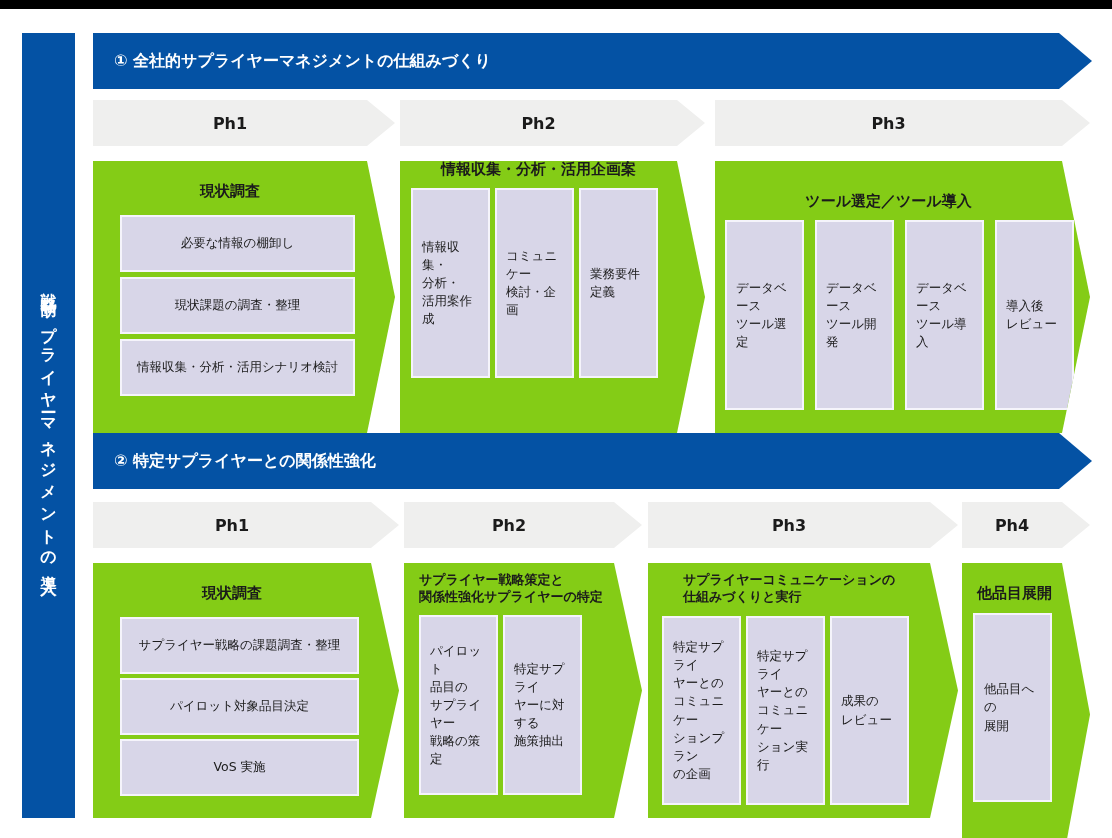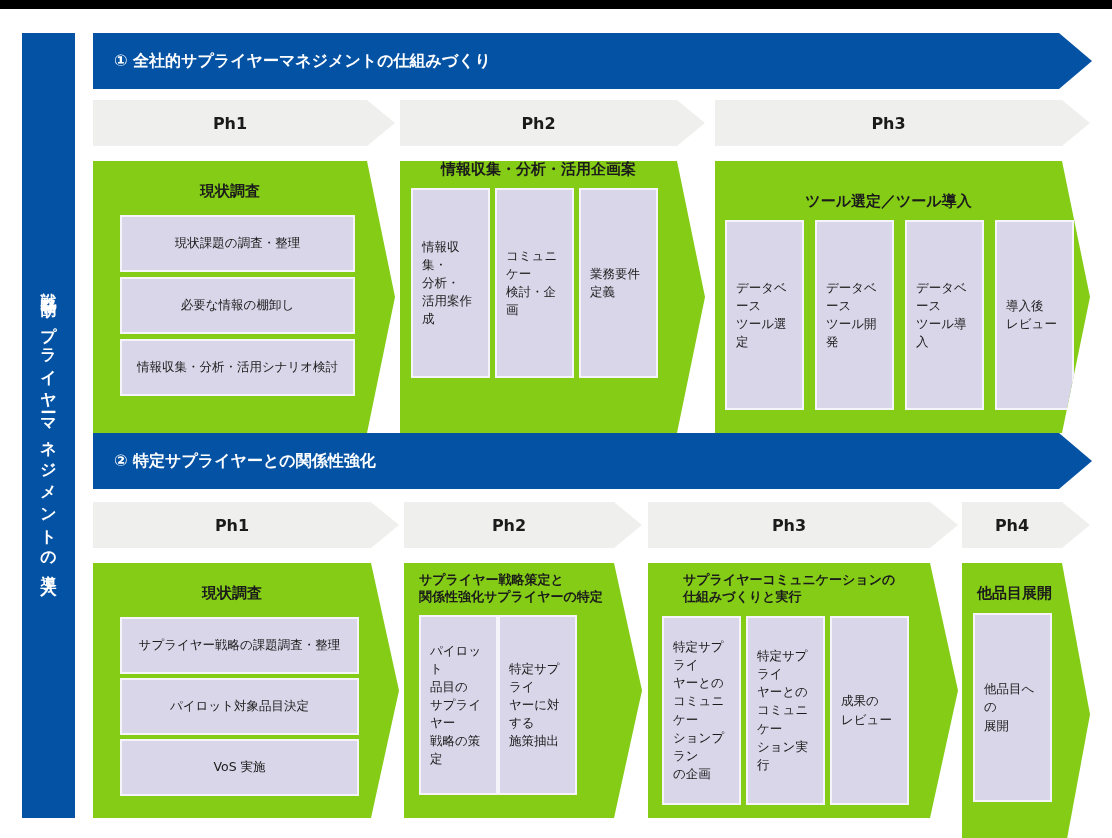--- a/index.html
+++ b/index.html
@@ -78,22 +78,22 @@
     <div class="chev" style="top:100px;left:307px;width:305px">
       <span>Ph2</span>
     </div>
     <div class="chev" style="top:100px;left:622px;width:375px">
       <span>Ph3</span>
     </div>
 
     <div class="block" style="top:161px;left:0;width:302px;height:272px">
       <div class="btitle tcenter" style="margin-top:22px">現状調査</div>
       <div class="vstack" style="margin:15px 0 0 27px;width:235px;gap:5px">
+        <div class="hitem" style="height:57px">必要な情報の棚卸し</div>
         <div class="hitem" style="height:57px">現状課題の調査・整理</div>
-        <div class="hitem" style="height:57px">必要な情報の棚卸し</div>
         <div class="hitem" style="height:57px">情報収集・分析・活用シナリオ検討</div>
       </div>
     </div>
 
     <div class="block" style="top:161px;left:307px;width:305px;height:272px">
       <div class="btitle tcenter" style="">情報収集・分析・活用企画案</div>
       <div class="hrow" style="margin:10px 0 0 11px;gap:5px">
         <div class="vitem" style="height:190px">情報収集・
 分析・
 活用案作成</div>
@@ -140,21 +140,21 @@
       <div class="vstack" style="margin:15px 0 0 27px;width:239px;gap:4px">
         <div class="hitem" style="height:57px">サプライヤー戦略の課題調査・整理</div>
         <div class="hitem" style="height:57px">パイロット対象品目決定</div>
         <div class="hitem" style="height:57px">VoS 実施</div>
       </div>
     </div>
 
     <div class="block" style="top:563px;left:311px;width:238px;height:255px">
       <div class="btitle btitle-sm" style="margin:8px 0 0 15px">サプライヤー戦略策定と
 関係性強化サプライヤーの特定</div>
-      <div class="hrow" style="margin:10px 0 0 15px;">
+      <div class="hrow" style="margin:10px 0 0 15px;gap:5px">
         <div class="vitem" style="height:180px">パイロット
 品目の
 サプライヤー
 戦略の策定</div>
         <div class="vitem" style="height:180px">特定サプライ
 ヤーに対する
 施策抽出</div>
       </div>
     </div>
 

